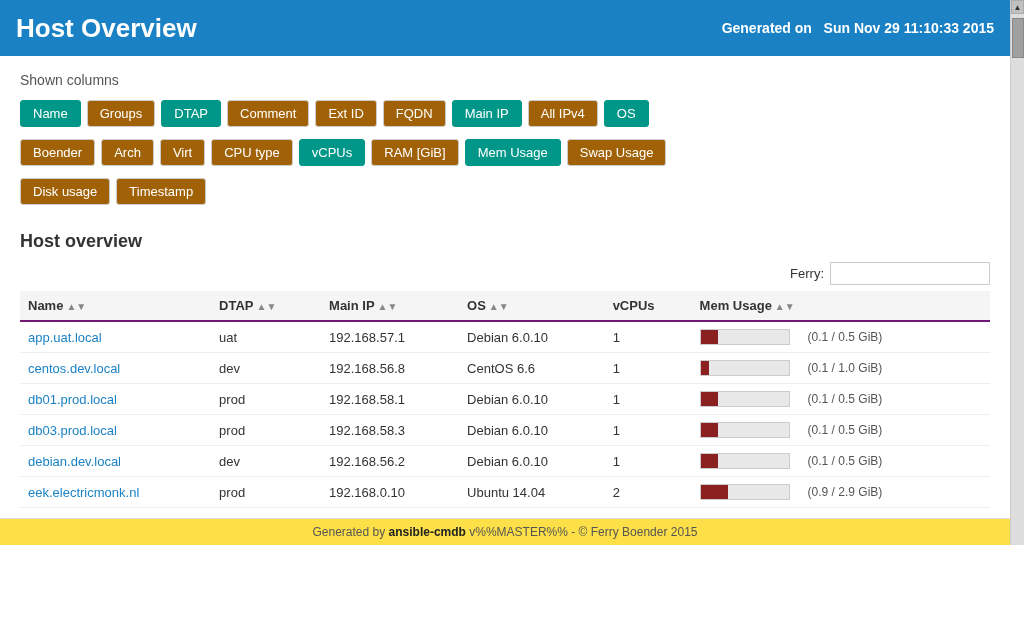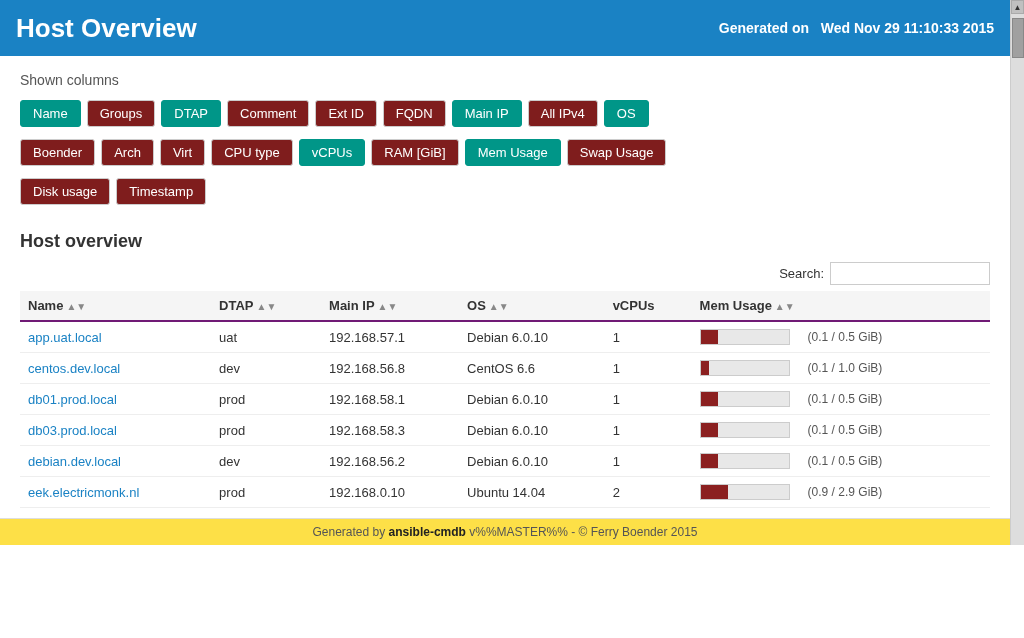--- a/index.html
+++ b/index.html
@@ -51,21 +51,21 @@
       display: flex;
       flex-wrap: wrap;
       gap: 6px;
     }
     .col-btn {
       padding: 5px 12px;
       border: 1px solid #ccc;
       border-radius: 3px;
       cursor: pointer;
       font-size: 13px;
-      background: #7f1d1d;
+      background: #a16207;
       color: #fff;
     }
     .col-btn.active {
       background: #009688;
       border-color: #009688;
       color: #fff;
     }
 
     
     .host-overview-section {
@@ -203,21 +203,21 @@
 
 <div class="page-wrapper">
   <div class="main-content">
 
     <div class="header">
       <span class="header-title">Host Overview</span>
       <div>
         <span class="header-generated">
           <span>Generated on</span>
           &nbsp;
-          <span style="font-weight:bold; color:#fff;">Wed Nov 29 11:10:33 2015</span>
+          <span style="font-weight:bold; color:#fff;">Sun Nov 29 11:10:33 2015</span>
         </span>
       </div>
     </div>
 
     <div class="shown-columns-section">
       <div class="shown-columns-label">Shown columns</div>
       <div class="columns-buttons" id="columns-buttons">
           <button class="col-btn active">Name</button>
           <button class="col-btn">Groups</button>
           <button class="col-btn active">DTAP</button>
@@ -239,21 +239,21 @@
           <div style="width: 100%; height: 0px;"></div>
           <button class="col-btn">Disk usage</button>
           <button class="col-btn">Timestamp</button>
         </div>
     </div>
 
     <div class="host-overview-section">
       <div class="host-overview-title">Host overview</div>
 
       <div class="search-bar">
-        <span class="search-label">Search:</span>
+        <span class="search-label">Ferry:</span>
         <input class="search-input" type="text" style="">
       </div>
 
       <table class="data-table">
         <thead id="table-header">
             <tr>
               <th class="sortable">Name<span class="sort-icon">▲▼</span></th>
               <th class="sortable">DTAP<span class="sort-icon">▲▼</span></th>
               <th class="sortable">Main IP<span class="sort-icon">▲▼</span></th>
               <th class="sortable">OS<span class="sort-icon">▲▼</span></th>

